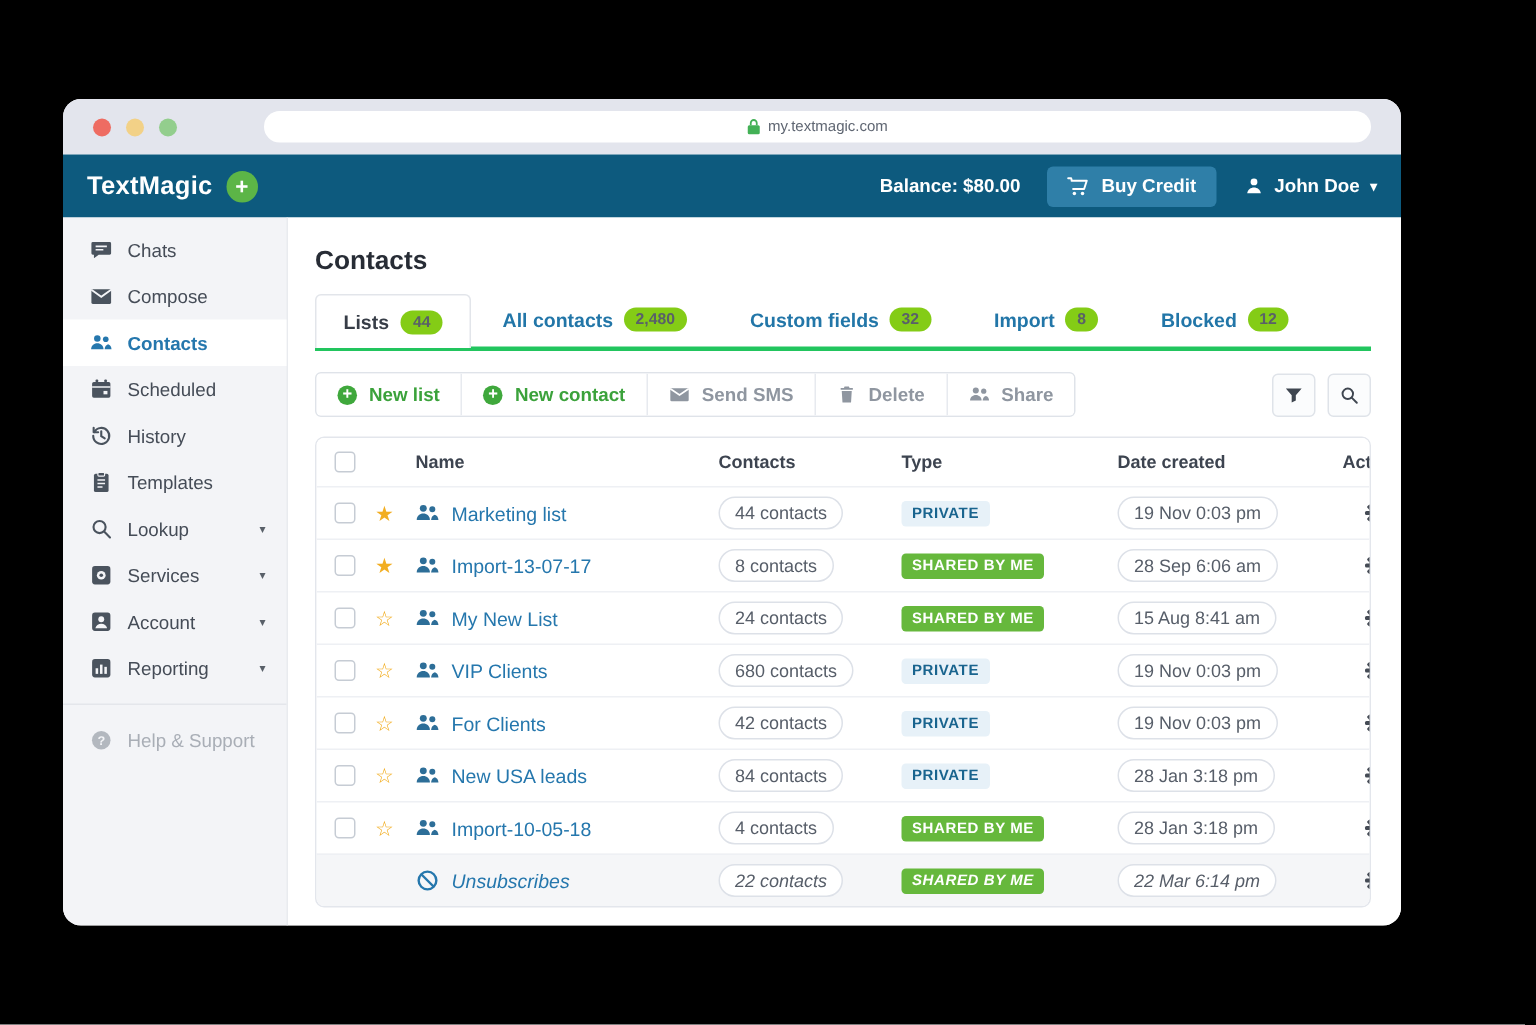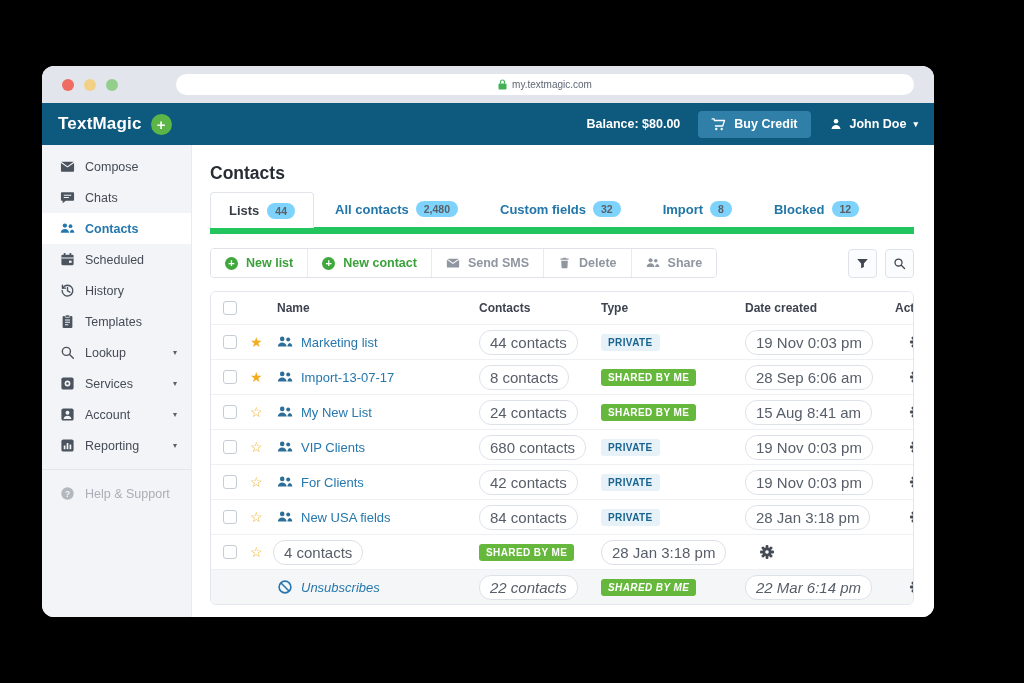--- a/index.html
+++ b/index.html
@@ -42,27 +42,27 @@
   .nav-item.active { background:#fff; color:#2577ad; font-weight:bold; }
   .nav-item.active svg { color:#2577ad; }
   .nav-item.help { color:#a9aeb6; }
   .nav-item.help svg { color:#b3b8bf; }
   .nav-divider { height:1px; background:#e4e6eb; margin:8px 0; }
 
   .main { flex:1; padding:14px 20px 0 18px; background:#fff; overflow:hidden; }
   .page-title { font-size:17.5px; font-weight:bold; color:#272c35; margin:4px 0 13px 0; }
 
   
-  .tabs { display:flex; align-items:flex-end; border-bottom:7px solid #22c55e; height:37px;text-align:right; }
+  .tabs { display:flex; align-items:flex-end; border-bottom:3px solid #22c55e; height:37px;text-align:right; }
   .tab-active { position:relative; height:36px; display:flex; align-items:center; gap:8px; padding:0 18px;
     background:#fff; border:1px solid #e2e5ea; border-bottom:none; border-radius:4px 4px 0 0;
     margin-bottom:-1px; font-size:13px; font-weight:bold; color:#373d47; cursor:pointer; }
   .tab-link { display:flex; align-items:center; gap:7px; margin:0 21px 10px 21px;
     font-size:13px; font-weight:bold; color:#2276a8; cursor:pointer; }
-  .tab-badge { background:#7dd3fc; color:#596069; border-radius:10px; padding:2px 8px;
+  .tab-badge { background:#84cc16; color:#596069; border-radius:10px; padding:2px 8px;
     font-size:10.5px; font-weight:bold; }
 
   
   .toolbar { display:flex; align-items:center; margin-top:14px; }
   .btn-group { display:inline-flex; border:1px solid #dfe3e9; border-radius:4px; overflow:hidden; background:#fff; height:30px; }
   .tbtn { display:flex; align-items:center; gap:8px; padding:0 14px; font-size:12.5px; font-weight:bold;
     border-left:1px solid #e7eaef; background:#fff; cursor:pointer; white-space:nowrap; }
   .tbtn:first-child { border-left:none; }
   .tbtn.green { color:#3ba23b; }
   .tbtn.grey { color:#8f96a0; }
@@ -79,21 +79,21 @@
   .trow.thead { height:32px; border-top:none; font-size:12px; font-weight:bold; color:#3d4450; }
   .trow.muted { background:#f5f6f8;font-style:italic; }
   .c-check { padding-left:12px; display:flex; align-items:center; }
   .checkbox { width:14px; height:14px; border:1px solid #c6ccd4; border-radius:3px; background:#fff; cursor:pointer; }
   .c-star { font-size:14px; color:#f2ae22; padding-left:3px; cursor:pointer; line-height:1; }
   .c-name { display:flex; align-items:center; gap:8px; padding-left:4px; }
   .c-name svg { flex:none; }
   .name-link { color:#2577ad; font-size:13px; cursor:pointer; white-space:nowrap; }
   .hdr-name { padding-left:4px; }
   .pill { display:inline-block; border:1px solid #dde1e8; border-radius:12px; padding:3px 10px;
-    font-size:15px; color:#575e69; background:#fff; white-space:nowrap; }
+    font-size:12px; color:#575e69; background:#fff; white-space:nowrap; }
   .badge { display:inline-block; border-radius:3px; padding:3px 7px; font-size:10px;
     font-weight:bold; letter-spacing:.4px; white-space:nowrap; }
   .badge-private { background:#e7f1f8; color:#19648e; }
   .badge-shared  { background:#66b83c; color:#fff; }
   .c-actions { padding-left:14px; cursor:pointer; display:flex; align-items:center; }
 </style>
 </head>
 <body>
 
 <div class="window">
@@ -134,31 +134,31 @@
       <span>John Doe</span>
       <span class="caret">▾</span>
     </span>
   </div>
 
   <div class="app-body">
 
     <aside class="sidebar">
       <div class="nav-item">
         <svg width="15" height="15" viewBox="0 0 16 16" fill="currentColor">
+          <path d="M2 2.5h12a1 1 0 011 1v7a1 1 0 01-1 1H6.2L2.8 14v-2.5H2a1 1 0 01-1-1v-7a1 1 0 011-1z"></path>
+          <path d="M4 5.6h8M4 8h5.5" stroke="#f3f4f7" stroke-width="1.2" fill="none"></path>
+        </svg>
+        <span class="nav-label">Chats</span>
+      </div>
+      <div class="nav-item">
+        <svg width="15" height="15" viewBox="0 0 16 16" fill="currentColor">
           <rect x="1" y="3" width="14" height="10.5" rx="1"></rect>
           <path d="M1 3.4L8 8.4l7-5" fill="none" stroke="#f3f4f7" stroke-width="1.3"></path>
         </svg>
         <span class="nav-label">Compose</span>
-      </div>
-      <div class="nav-item">
-        <svg width="15" height="15" viewBox="0 0 16 16" fill="currentColor">
-          <path d="M2 2.5h12a1 1 0 011 1v7a1 1 0 01-1 1H6.2L2.8 14v-2.5H2a1 1 0 01-1-1v-7a1 1 0 011-1z"></path>
-          <path d="M4 5.6h8M4 8h5.5" stroke="#f3f4f7" stroke-width="1.2" fill="none"></path>
-        </svg>
-        <span class="nav-label">Chats</span>
       </div>
       <div class="nav-item active">
         <svg width="15" height="15" viewBox="0 0 16 16" fill="currentColor">
           <circle cx="5.2" cy="4.9" r="2.3"></circle>
             <circle cx="11.2" cy="5.5" r="2"></circle>
           <path d="M.8 12.6c0-2.5 2-4.2 4.4-4.2s4.4 1.7 4.4 4.2z"></path>
           <path d="M10.4 12.6c.1-1.8 1-3.1 2.5-3.5 1.4.4 2.3 1.7 2.4 3.5z"></path>
         </svg>
         <span class="nav-label">Contacts</span>
       </div>
@@ -482,21 +482,21 @@
               <span class="checkbox"></span>
             </div>
           <div class="c-star">☆</div>
           <div class="c-name">
             <svg width="16" height="16" viewBox="0 0 16 16" fill="#2d6e98">
               <circle cx="5.2" cy="4.9" r="2.3"></circle>
                 <circle cx="11.2" cy="5.5" r="2"></circle>
               <path d="M.8 12.6c0-2.5 2-4.2 4.4-4.2s4.4 1.7 4.4 4.2z"></path>
               <path d="M10.4 12.6c.1-1.8 1-3.1 2.5-3.5 1.4.4 2.3 1.7 2.4 3.5z"></path>
             </svg>
-            <span class="name-link">New USA fields</span>
+            <span class="name-link">New USA leads</span>
           </div>
           <div><span class="pill">84 contacts</span></div>
           <div><span class="badge badge-private">PRIVATE</span></div>
           <div><span class="pill">28 Jan 3:18 pm</span></div>
           <div class="c-actions">
             <svg width="16" height="16" viewBox="0 0 16 16">
               <g fill="#454b55">
                   <rect x="6.6" y="1" width="2.8" height="14" rx="1"></rect>
                   <rect x="6.6" y="1" width="2.8" height="14" rx="1" transform="rotate(45 8 8)"></rect>
                   <rect x="6.6" y="1" width="2.8" height="14" rx="1" transform="rotate(90 8 8)"></rect>
@@ -506,20 +506,29 @@
               <circle cx="8" cy="8" r="1.8" fill="#fff"></circle>
             </svg>
           </div>
         </div>
 
         <div class="trow">
           <div class="c-check">
               <span class="checkbox"></span>
             </div>
           <div class="c-star">☆</div>
+          <div class="c-name">
+            <svg width="16" height="16" viewBox="0 0 16 16" fill="#2d6e98">
+              <circle cx="5.2" cy="4.9" r="2.3"></circle>
+                <circle cx="11.2" cy="5.5" r="2"></circle>
+              <path d="M.8 12.6c0-2.5 2-4.2 4.4-4.2s4.4 1.7 4.4 4.2z"></path>
+              <path d="M10.4 12.6c.1-1.8 1-3.1 2.5-3.5 1.4.4 2.3 1.7 2.4 3.5z"></path>
+            </svg>
+            <span class="name-link">Import-10-05-18</span>
+          </div>
           <div><span class="pill">4 contacts</span></div>
           <div><span class="badge badge-shared">SHARED BY ME</span></div>
           <div><span class="pill">28 Jan 3:18 pm</span></div>
           <div class="c-actions">
             <svg width="16" height="16" viewBox="0 0 16 16">
               <g fill="#454b55">
                   <rect x="6.6" y="1" width="2.8" height="14" rx="1"></rect>
                   <rect x="6.6" y="1" width="2.8" height="14" rx="1" transform="rotate(45 8 8)"></rect>
                   <rect x="6.6" y="1" width="2.8" height="14" rx="1" transform="rotate(90 8 8)"></rect>
                   <rect x="6.6" y="1" width="2.8" height="14" rx="1" transform="rotate(135 8 8)"></rect>

